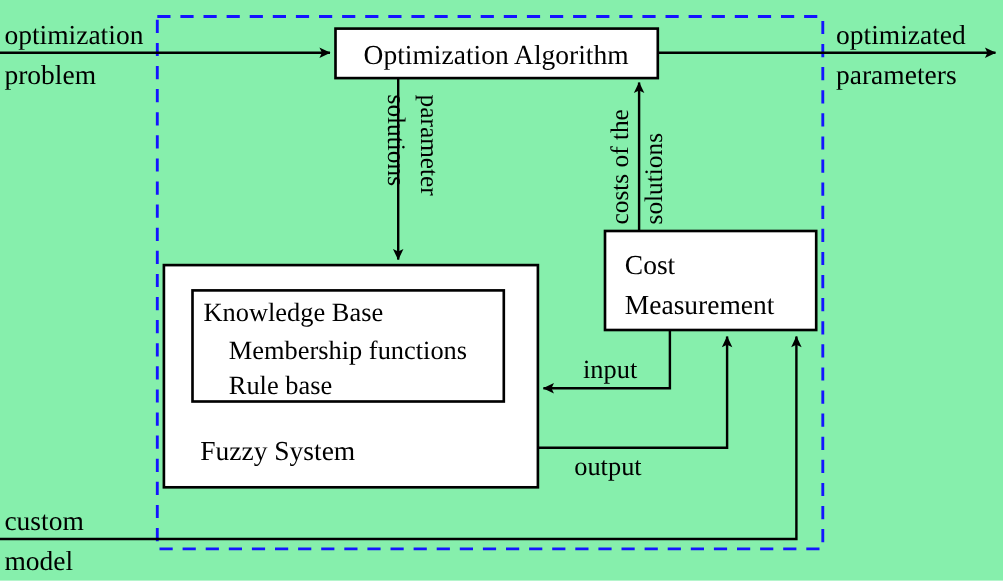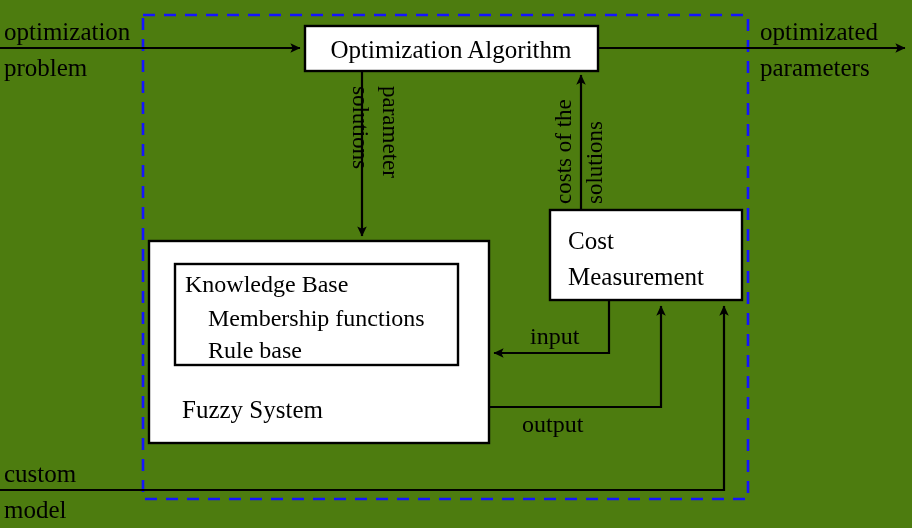--- a/index.html
+++ b/index.html
@@ -7,21 +7,21 @@
     padding: 0;
     background: #ffffff;
   }
   body {
     font-family: "Liberation Serif", "DejaVu Serif", serif;
   }
   #diagram-root {
     position: relative;
     width: 912px;
     height: 528px;
-    background: #4d7c0f;
+    background: #86efac;
     overflow: hidden;
   }
   svg.diagram-canvas {
     display: block;
     width: 912px;
     height: 528px;
   }
   .box-stroke {
     fill: #ffffff;
     stroke: #000000;

